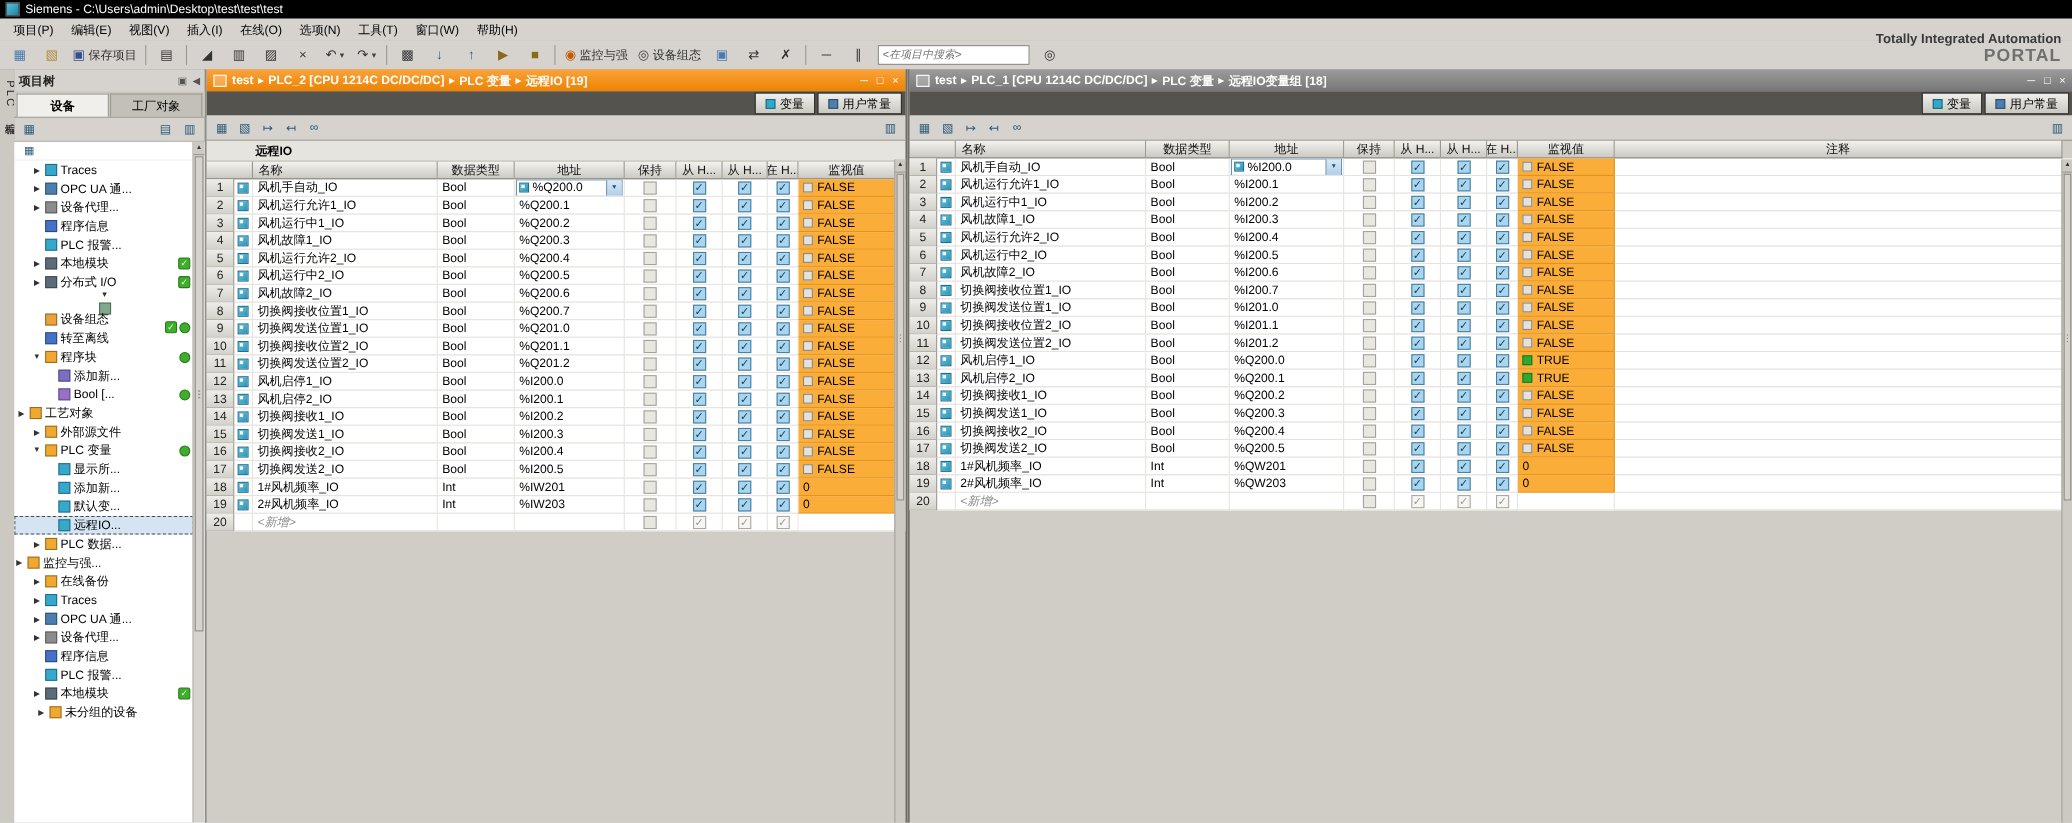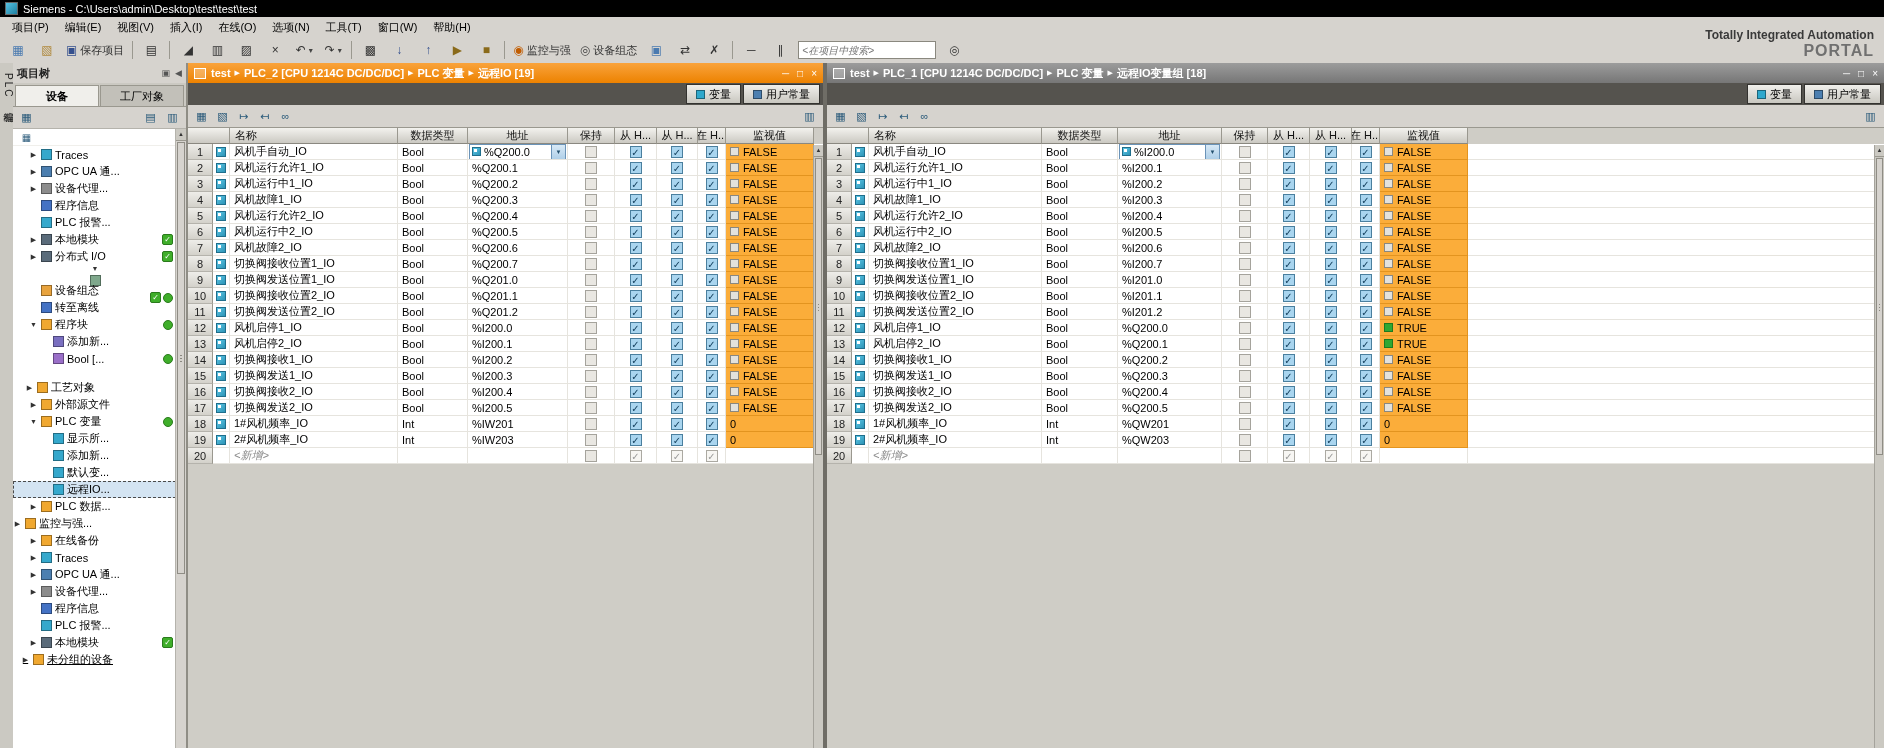--- a/index.html
+++ b/index.html
@@ -336,21 +336,21 @@
             <span class="tstatus"></span>
           </div>
           <div class="tree-item" style="padding-left: 28px;">
             <span class="arrow"></span>
             <span class="ticon" style="background: rgb(154, 111, 200);"></span>
             <span class="tlabel">Bool [...</span>
             <span class="tstatus">
               <span class="stat-dot"></span>
             </span>
           </div>
-          <div class="tree-item" style="padding-left: 12px; margin-top: 12px;">
+          <div class="tree-item" style="padding-left: 2px;">
             <span class="arrow">▶</span>
             <span class="ticon" style="background: rgb(240, 168, 48);"></span>
             <span class="tlabel">工艺对象</span>
             <span class="tstatus"></span>
           </div>
           <div class="tree-item" style="padding-left: 16px;">
             <span class="arrow">▶</span>
             <span class="ticon" style="background: rgb(240, 168, 48);"></span>
             <span class="tlabel">外部源文件</span>
             <span class="tstatus"></span>
@@ -436,21 +436,21 @@
             <span class="tstatus"></span>
           </div>
           <div class="tree-item" style="padding-left: 16px;">
             <span class="arrow">▶</span>
             <span class="ticon" style="background: rgb(90, 107, 122);"></span>
             <span class="tlabel">本地模块</span>
             <span class="tstatus">
               <span class="stat-check">✓</span>
             </span>
           </div>
-          <div class="tree-item" style="padding-left: 8px; text-decoration: underline;">
+          <div class="tree-item" style="padding-left: 20px;">
             <span class="arrow">▶</span>
             <span class="ticon" style="background: rgb(240, 168, 48);"></span>
             <span class="tlabel">未分组的设备</span>
             <span class="tstatus"></span>
           </div>
         </div>
       <div class="tree-scroll">
         <div class="vs-up">▲</div>
         <div class="vs-thumb"></div>
       </div>
@@ -489,20 +489,21 @@
     </div>
     <div class="minibar">
         <span class="mico">▦</span>
         <span class="mico">▧</span>
         <span class="mico">↦</span>
         <span class="mico">↤</span>
         <span class="mico">∞</span>
         <span class="spacer"></span>
         <span class="mico">▥</span>
       </div>
+    <div class="tbl-title">远程IO</div>
     <div class="tbl-head">
         <div class="th" style="width: 42px;"></div>
         <div class="th name-h" style="width: 168px;">名称</div>
         <div class="th" style="width: 70px;">数据类型</div>
         <div class="th" style="width: 100px;">地址</div>
         <div class="th" style="width: 47px;">保持</div>
         <div class="th" style="width: 42px;">从 H...</div>
         <div class="th" style="width: 41px;">从 H...</div>
         <div class="th" style="width: 28px;">在 H...</div>
         <div class="th" style="width: 88px;">监视值</div>
@@ -1134,20 +1135,21 @@
     <div class="tbl-head">
         <div class="th" style="width: 42px;"></div>
         <div class="th name-h" style="width: 173px;">名称</div>
         <div class="th" style="width: 76px;">数据类型</div>
         <div class="th" style="width: 104px;">地址</div>
         <div class="th" style="width: 46px;">保持</div>
         <div class="th" style="width: 42px;">从 H...</div>
         <div class="th" style="width: 42px;">从 H...</div>
         <div class="th" style="width: 28px;">在 H...</div>
         <div class="th" style="width: 88px;">监视值</div>
+        <div class="th" style="width: 407px;">注释</div>
       </div>
     <div class="tbl-body">
         <div class="trow">
           <div class="td num" style="width: 25px;">1</div>
           <div class="td iconc" style="width: 17px;">
             <span class="tagicon"></span>
           </div>
           <div class="td name" style="width: 173px;">
             <span>风机手自动_IO</span>
           </div>

